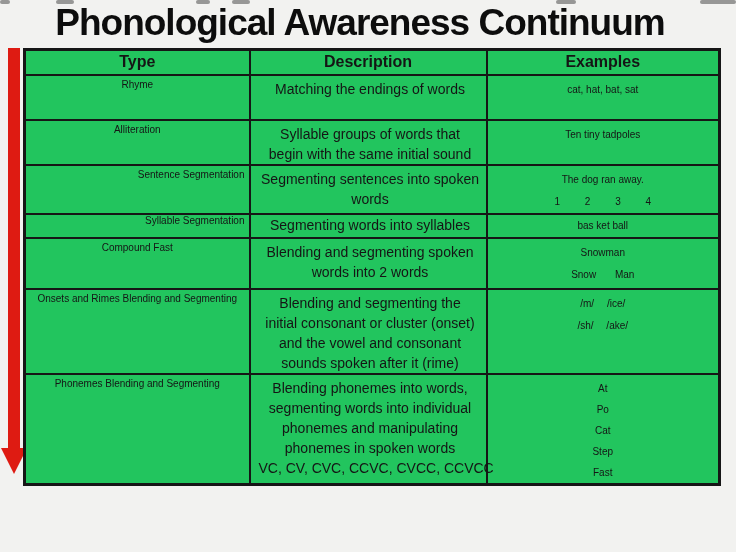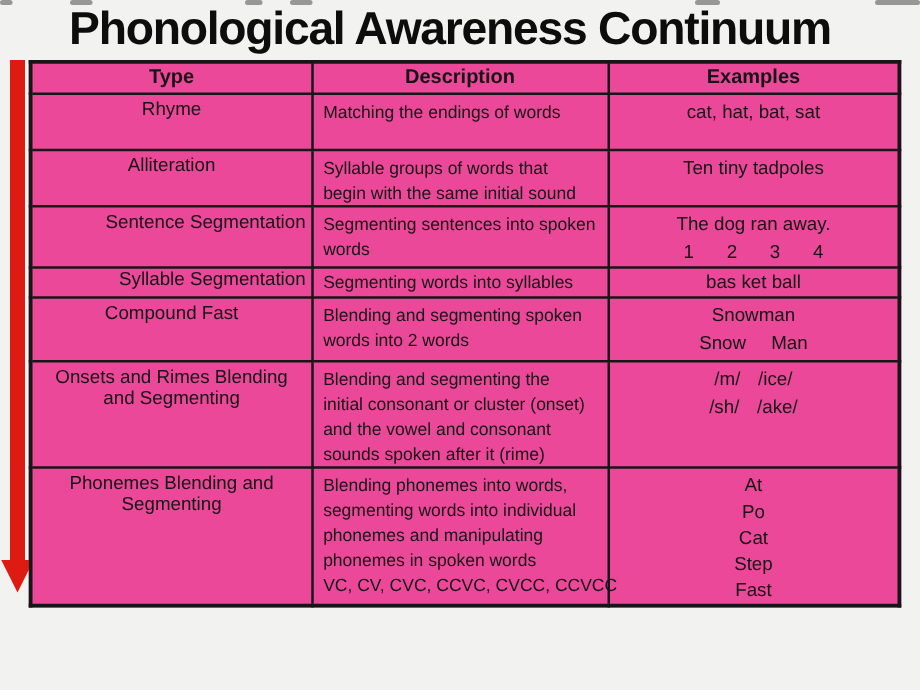--- a/index.html
+++ b/index.html
@@ -35,35 +35,35 @@
     border-right:13px solid transparent;
     border-top:26px solid #de1b12;
   }
 
   
   table.continuum {
     position:absolute; left:23px; top:48px;
     width:695px;
     border-collapse:collapse; table-layout:fixed;
     border:3px solid #161616;
-    background:#ec4899;
+    background:#22c55e;
   }
   th, td { border:2px solid #161616; }
   th {
     font-size:16px; font-weight:bold;
     text-align:center; vertical-align:middle; padding:0;
   }
   td {
     vertical-align:top;
-    font-size:15px;
+    font-size:10px;
     padding:3px 4px 0 4px;
   }
   td.type { text-align:center; }
   td.type.left { text-align:right; padding-left:12px; }
-  td.desc { text-align:left; padding-left:8px; padding-right:4px; font-size:14px;margin-left:33px; }
+  td.desc { text-align:center; padding-left:8px; padding-right:4px; font-size:14px;margin-left:33px; }
   td.ex { text-align:center; }
   .ln { line-height:20px; white-space:nowrap; }
   td.ex .ln { line-height:22px; white-space:normal; }
   tr.h-head { height:25px; }
   tr.h1 { height:45px; }
   tr.h2 { height:36px; }
   tr.h3 { height:42px; }
   tr.h4 { height:22px; }
   tr.h4 td { padding-top:0; }
   tr.h5 { height:51px; }

